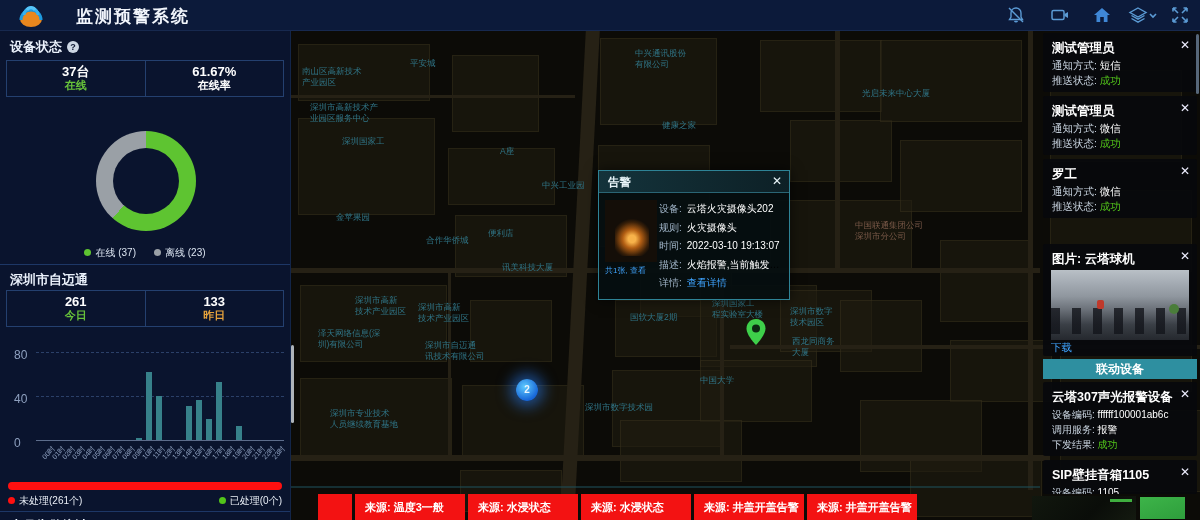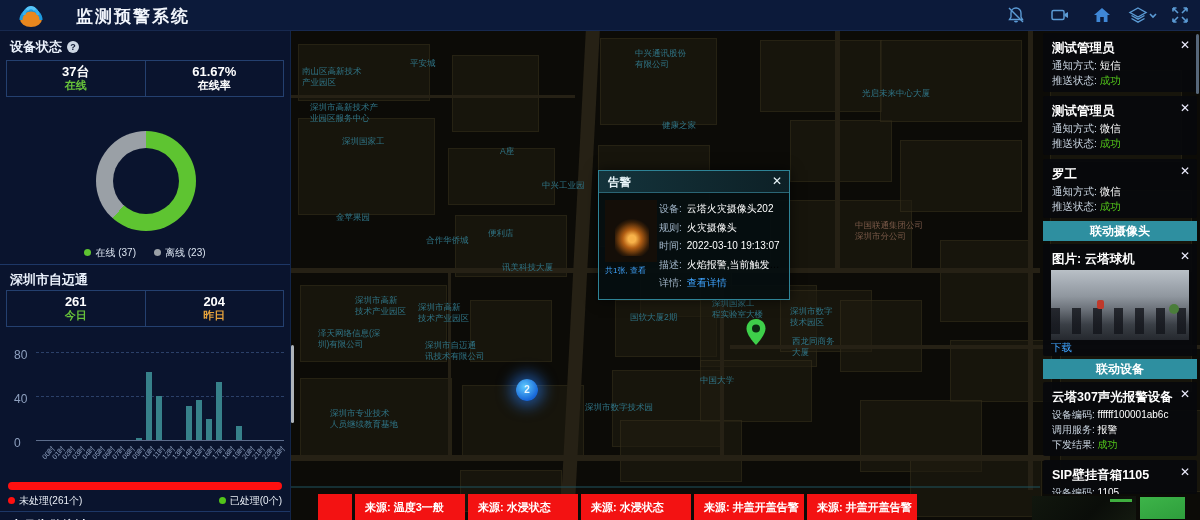--- a/index.html
+++ b/index.html
@@ -284,21 +284,21 @@
     <div id="donut-legend"><div class="leg-item"><span class="leg-dot" style="background: rgb(94, 196, 49);"></span>在线 (37)</div><div class="leg-item"><span class="leg-dot" style="background: rgb(154, 160, 166);"></span>离线 (23)</div></div>
 
     <div class="divider" style="top:234px"></div>
     <div class="sec-h" style="top:241px">深圳市自迈通</div>
     <div class="stat-table" style="top:260px">
       <div class="stat-cell">
         <div class="stat-val">261</div>
         <div class="stat-lab green">今日</div>
       </div>
       <div class="stat-cell">
-        <div class="stat-val">204</div>
+        <div class="stat-val">133</div>
         <div class="stat-lab orange">昨日</div>
       </div>
     </div>
     <div id="barchart">
         <div class="ytick" style="top: 8px; left: 14px;">80</div>
         <div class="gridline" style="top: 12px;"></div>
         <div class="ytick" style="top: 52px; left: 14px;">40</div>
         <div class="gridline" style="top: 56px;"></div>
         <div class="ytick" style="top: 96px; left: 14px;">0</div>
         <div id="baseline"></div>
@@ -358,21 +358,20 @@
         <div class="crow">通知方式: <span class="cv">微信</span></div>
         <div class="crow">推送状态: <span class="ok">成功</span></div>
       </div>
       <div class="rcard" style="top: 159px; height: 59px;">
         <div class="ctitle">罗工</div>
         <span class="cx">✕</span>
         <div class="crow">通知方式: <span class="cv">微信</span></div>
         <div class="crow">推送状态: <span class="ok">成功</span></div>
       </div>
     </div>
-  <div class="teal-h" style="top:221px">联动摄像头</div>
   <div class="rcard" id="cam-card">
     <div class="ctitle">图片: 云塔球机</div>
     <span class="cx">✕</span>
     <div id="cam-img">
       <div class="mon"></div>
       <div class="dot1"></div>
       <div class="dot2"></div>
     </div>
     <div id="cam-dl">下载</div>
   </div>

